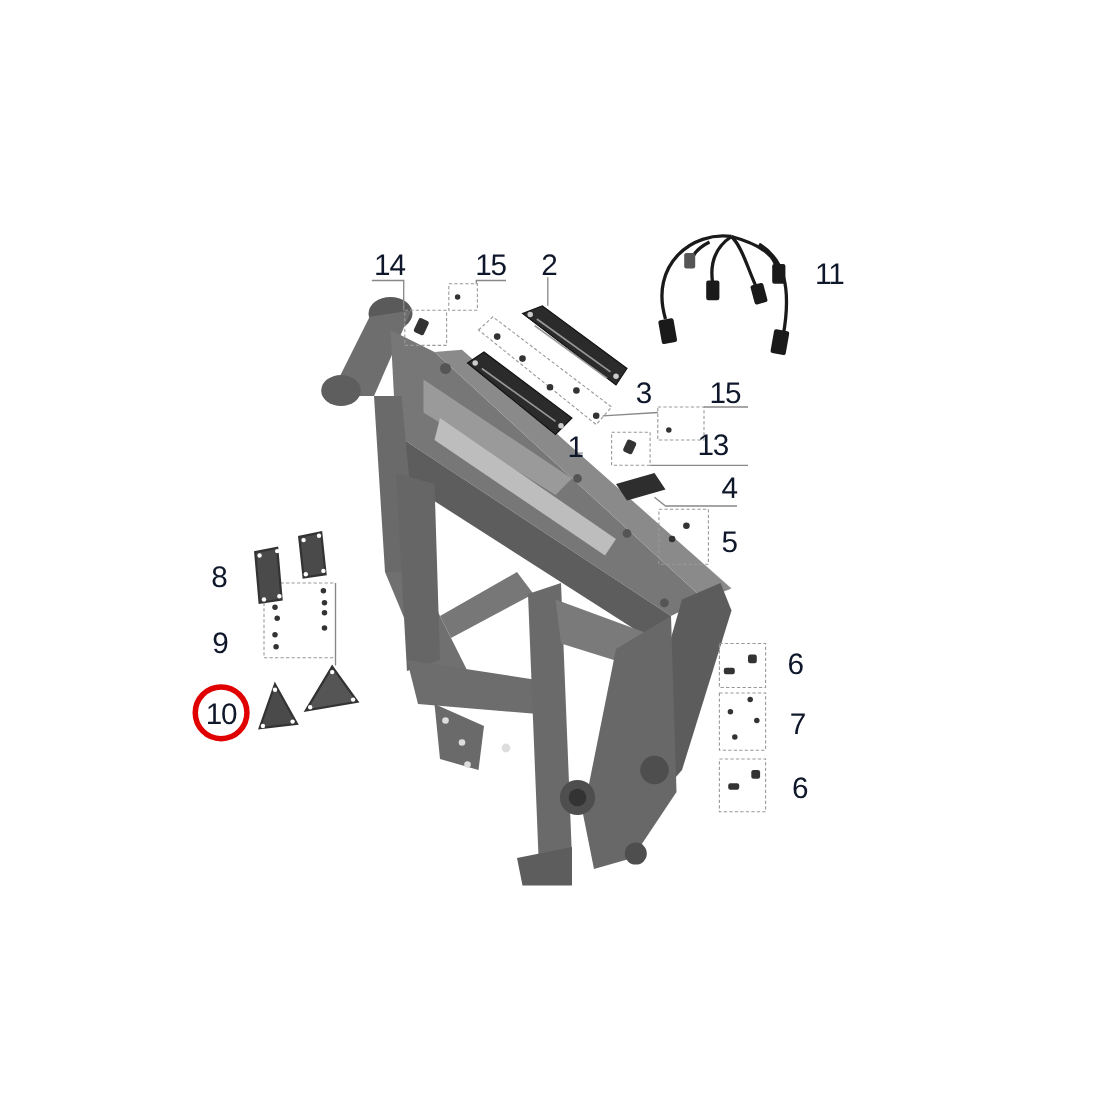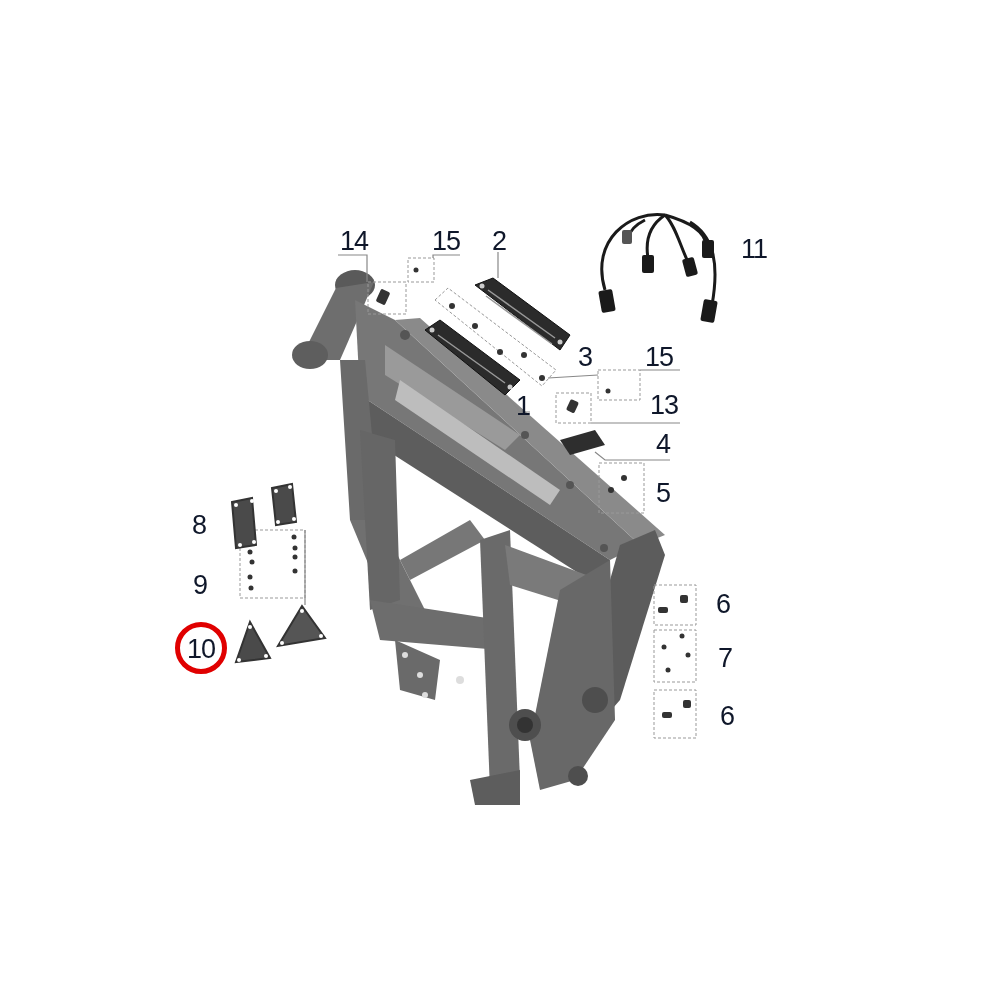--- a/index.html
+++ b/index.html
@@ -175,21 +175,21 @@
     <rect x="622" y="230" width="10" height="14" rx="2" fill="#555"></rect>
   </g>
 </svg>
 
 <div class="lbl" style="left:340px;top:228px;">14</div>
 <div class="lbl" style="left:432px;top:228px;">15</div>
 <div class="lbl" style="left:492px;top:228px;">2</div>
 <div class="lbl" style="left:741px;top:236px;">11</div>
 <div class="lbl" style="left:578px;top:344px;">3</div>
 <div class="lbl" style="left:645px;top:344px;">15</div>
-<div class="lbl" style="left:650px;top:392px;">13</div>
+<div class="lbl" style="left:634px;top:392px;">13</div>
 <div class="lbl" style="left:516px;top:393px;">1</div>
 <div class="lbl" style="left:656px;top:431px;">4</div>
 <div class="lbl" style="left:656px;top:480px;">5</div>
 <div class="lbl" style="left:716px;top:591px;">6</div>
 <div class="lbl" style="left:718px;top:645px;">7</div>
 <div class="lbl" style="left:720px;top:703px;">6</div>
 <div class="lbl" style="left:192px;top:512px;">8</div>
 <div class="lbl" style="left:193px;top:572px;">9</div>
 <div class="lbl" style="left:187px;top:636px;text-align:center;">10</div>
 <div class="hl"></div>

